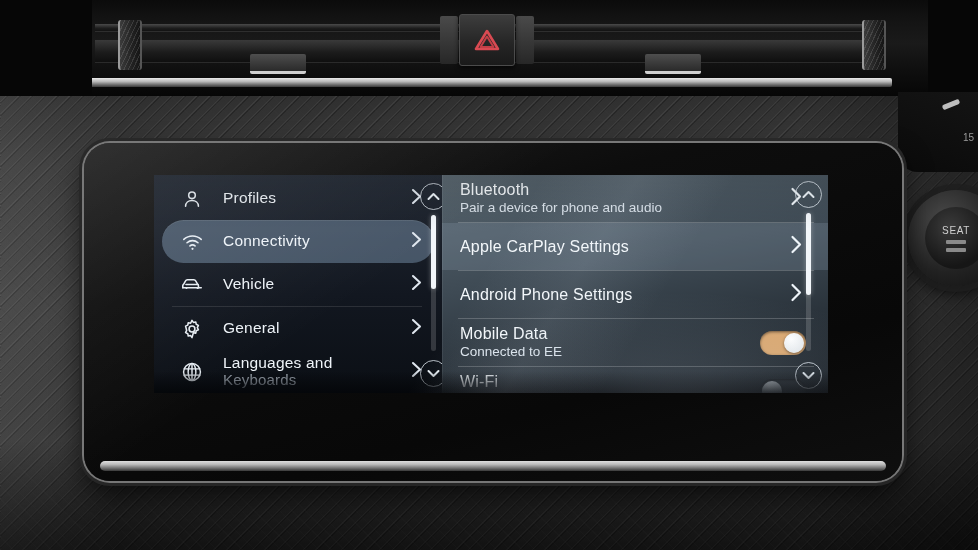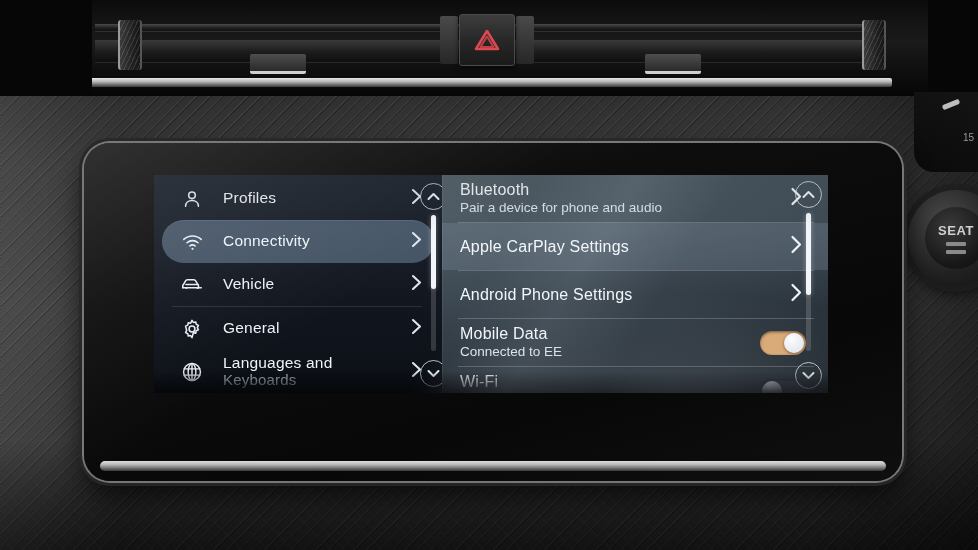--- a/index.html
+++ b/index.html
@@ -311,27 +311,27 @@
     box-shadow: 0 0 0 6px rgba(30,30,30,.85), 0 6px 16px rgba(0,0,0,.8);
     display: flex; align-items: center; justify-content: center;
   }
   .climate-inner {
     width: 62px; height: 62px; border-radius: 50%;
     background: radial-gradient(circle at 40% 32%, #3a3a3a, #161616 70%);
     display:flex; flex-direction: column; align-items:center; justify-content:center;
     gap: 4px;
   }
   .climate-label {
-    color: #cfcfcf; font-size: 13px; letter-spacing: .6px; font-weight: bold;
+    color: #cfcfcf; font-size: 10px; letter-spacing: .6px; font-weight: normal;
   }
   .climate-bar { width: 20px; height: 4px; background: #8a8a8a; border-radius: 1px; }
 
   
   .cluster {
-    position: absolute; right: 0; top: 92px; width: 64px; height: 80px;
+    position: absolute; right: 0; top: 92px; width: 80px; height: 80px;
     background: linear-gradient(200deg,#141414,#0a0a0a);
     border-radius: 0 0 0 20px;
   }
   .cluster-num { position: absolute; right: 4px; top: 40px; color: #9a9a9a; font-size: 10px; }
   .cluster-tick { position:absolute; right: 18px; top: 10px; width: 18px; height: 5px; background:#bdbdbd; transform: rotate(-22deg); border-radius:2px;}
 </style>
 </head>
 <body>
 
 <div class="dashboard">

